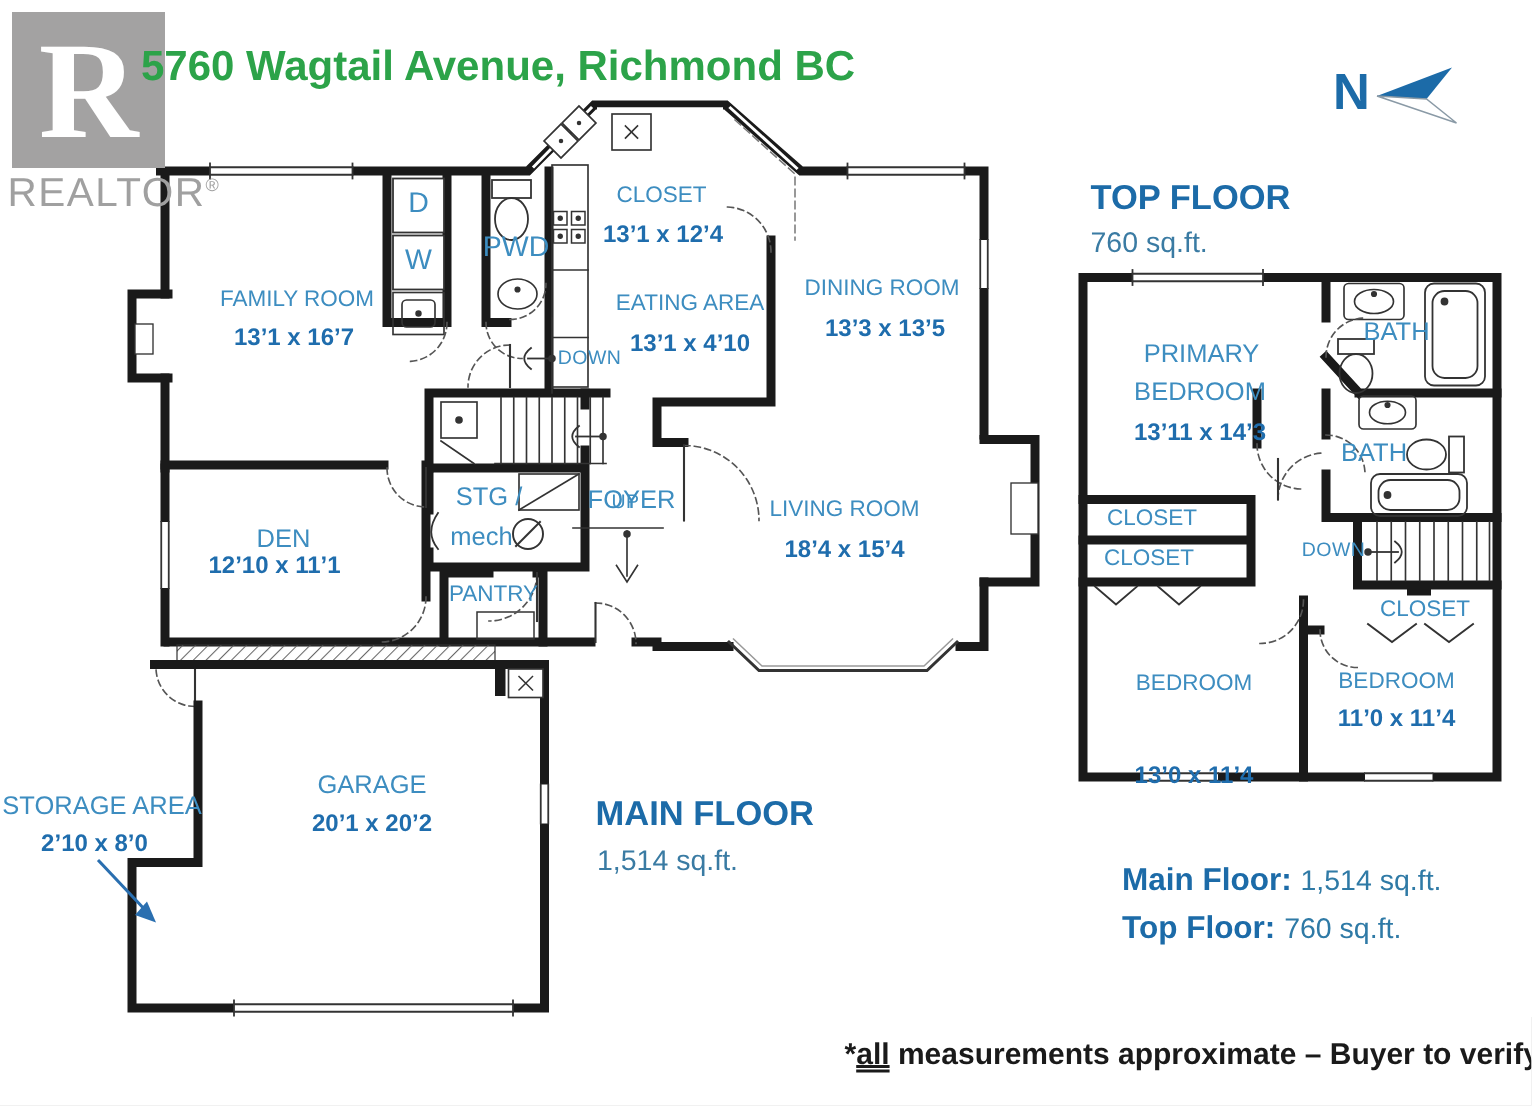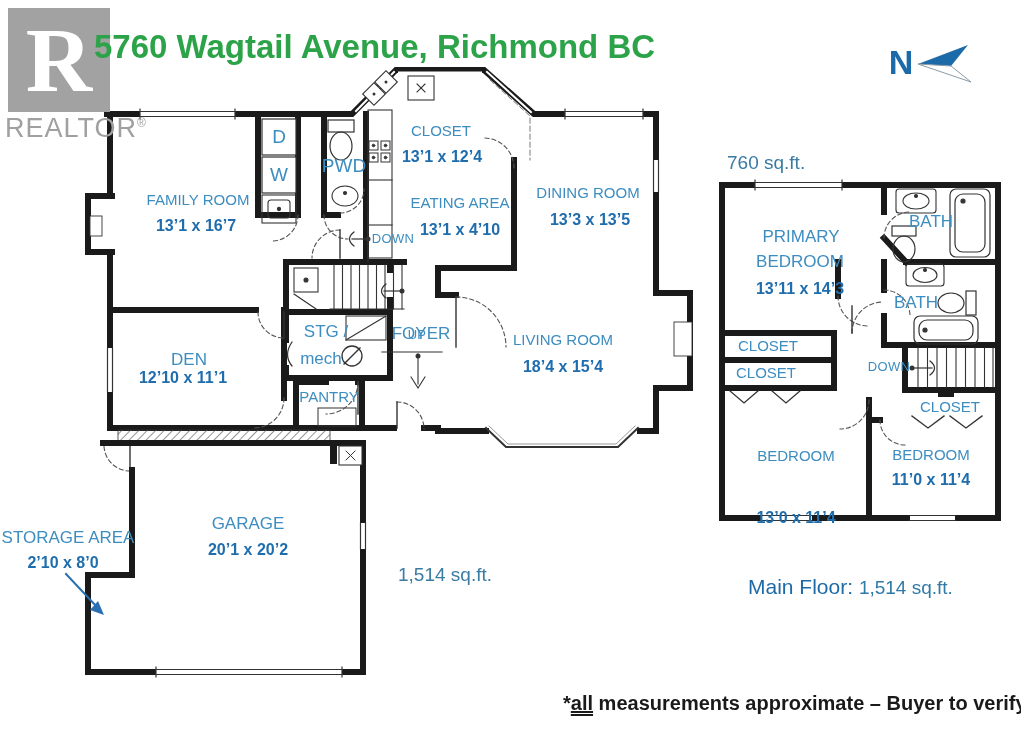--- a/index.html
+++ b/index.html
@@ -7,32 +7,32 @@
         font-family:"Liberation Sans","DejaVu Sans",sans-serif;}
   svg.plan{position:absolute;left:0;top:0;z-index:1;}
   .lbl{position:absolute;transform:translate(-50%,-50%);white-space:nowrap;z-index:3;
        color:#3d8dc0;font-size:15px;text-align:center;line-height:1.1;}
   .dims{color:#1f6dad;font-weight:bold;font-size:16px;}
   .big{font-size:19px;}
   .mid{font-size:17px;}
   .small{font-size:13px;letter-spacing:.3px;}
   .heading{position:absolute;z-index:3;color:#1c6ba8;font-weight:bold;font-size:23px;white-space:nowrap;}
   .subheading{position:absolute;z-index:3;color:#3a7ba3;font-size:19px;white-space:nowrap;}
-  .title{position:absolute;left:94px;top:28px;z-index:4;color:#2ca349;font-weight:bold;font-size:33px;white-space:nowrap;}
+  .title{position:absolute;left:94px;top:28px;z-index:4;color:#2ca349;font-weight:bold;font-size:28px;white-space:nowrap;}
   .logo-box{position:absolute;left:8px;top:8px;width:102px;height:104px;background:#a3a2a2;z-index:2;
             display:flex;align-items:center;justify-content:center;}
   .logo-r{font-family:"Liberation Serif","DejaVu Serif",serif;font-weight:bold;font-size:92px;color:#ffffff;line-height:1;}
   .logo-word{position:absolute;left:5px;top:113px;z-index:2;color:#a0a0a0;font-size:27px;letter-spacing:1px;white-space:nowrap;}
   .logo-word sup{font-size:12px;}
   .north-n{position:absolute;left:901px;top:62px;transform:translate(-50%,-50%);z-index:3;
            color:#1c6ba8;font-weight:bold;font-size:34px;}
   .summary{position:absolute;left:748px;top:575px;z-index:3;color:#1c6ba8;}
   .summary .total{font-weight:bold;font-size:23px;margin-bottom:9px;}
   .summary .row{margin-bottom:8px;font-size:21px;}
-  .summary .row b{font-weight:normal;}
+  .summary .row b{font-weight:bold;}
   .summary .row .val{font-size:19px;color:#2f7aa6;font-weight:normal;}
   .disclaimer{position:absolute;left:563px;top:692px;z-index:3;color:#1a1a1a;font-weight:bold;font-size:20px;white-space:nowrap;}
   .disclaimer .uu{text-decoration:underline;text-decoration-style:double;}
 </style>
 </head>
 <body>
 
 <div class="page">
 
   <svg class="plan" width="1021" height="737" viewBox="0 0 1021 737">
@@ -405,22 +405,24 @@
 
   <div class="lbl small" style="left:393px;top:239px;">DOWN</div>
   <div class="lbl small" style="left:417px;top:291px;margin-top:44px;">UP</div>
 
   <div class="lbl mid" style="left:248px;top:524px;">GARAGE</div>
   <div class="lbl dims" style="left:248px;top:550px;">20’1 x 20’2</div>
 
   <div class="lbl mid" style="left:68px;top:538px;">STORAGE AREA</div>
   <div class="lbl dims" style="left:63px;top:563px;">2’10 x 8’0</div>
 
+  <div class="heading" style="left:397px;top:529px;">MAIN FLOOR</div>
   <div class="subheading" style="left:398px;top:564px;">1,514 sq.ft.</div>
 
+  <div class="heading" style="left:727px;top:118px;">TOP FLOOR</div>
   <div class="subheading" style="left:727px;top:152px;">760 sq.ft.</div>
 
   <div class="lbl mid" style="left:801px;top:237px;">PRIMARY</div>
   <div class="lbl mid" style="left:800px;top:262px;">BEDROOM</div>
   <div class="lbl dims" style="left:800px;top:289px;">13’11 x 14’3</div>
 
   <div class="lbl mid" style="left:931px;top:222px;">BATH</div>
   <div class="lbl mid" style="left:916px;top:303px;">BATH</div>
 
   <div class="lbl" style="left:768px;top:346px;">CLOSET</div>
@@ -429,17 +431,18 @@
 
   <div class="lbl small" style="left:889px;top:367px;">DOWN</div>
 
   <div class="lbl" style="left:796px;top:456px;">BEDROOM</div>
   <div class="lbl dims" style="left:796px;top:481px;margin-top:37px;">13’0 x 11’4</div>
   <div class="lbl" style="left:931px;top:455px;">BEDROOM</div>
   <div class="lbl dims" style="left:931px;top:480px;">11’0 x 11’4</div>
 
   <div class="summary">
     <div class="row"><b>Main Floor:</b> <span class="val">1,514 sq.ft.</span></div>
+    <div class="row"><b>Top Floor:</b> <span class="val">760 sq.ft.</span></div>
   </div>
 
   <div class="disclaimer"><span>*</span><span class="uu">all</span><span> measurements approximate – Buyer to verify</span></div>
 
 </div>
 
 </body></html>

